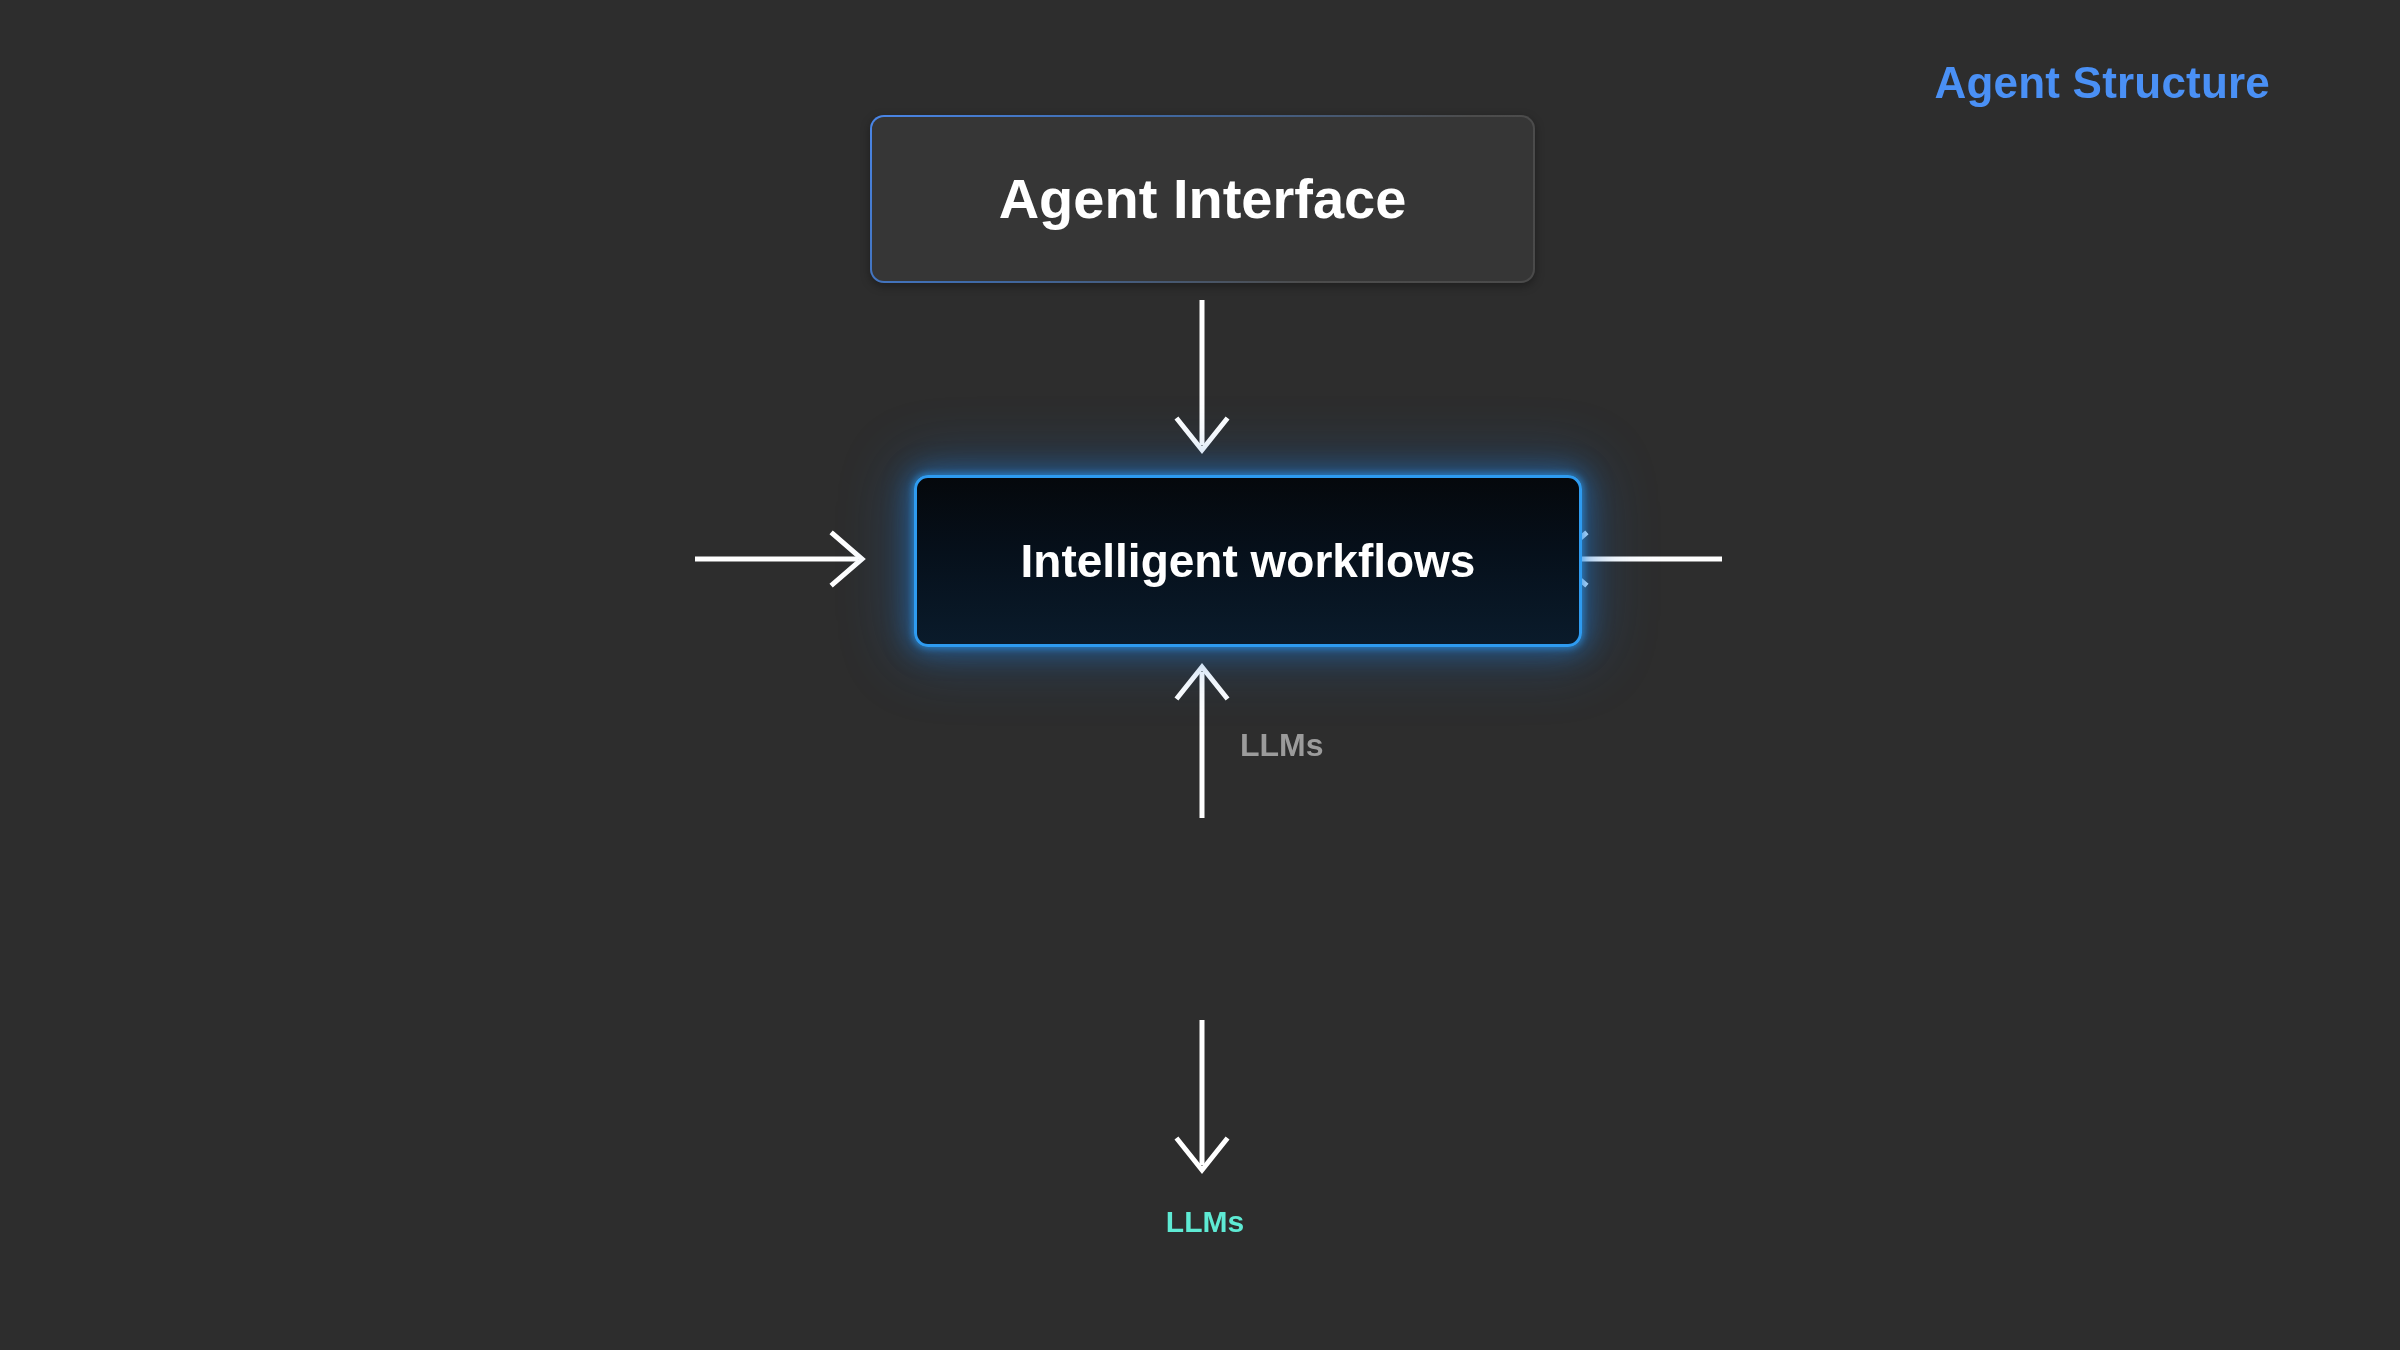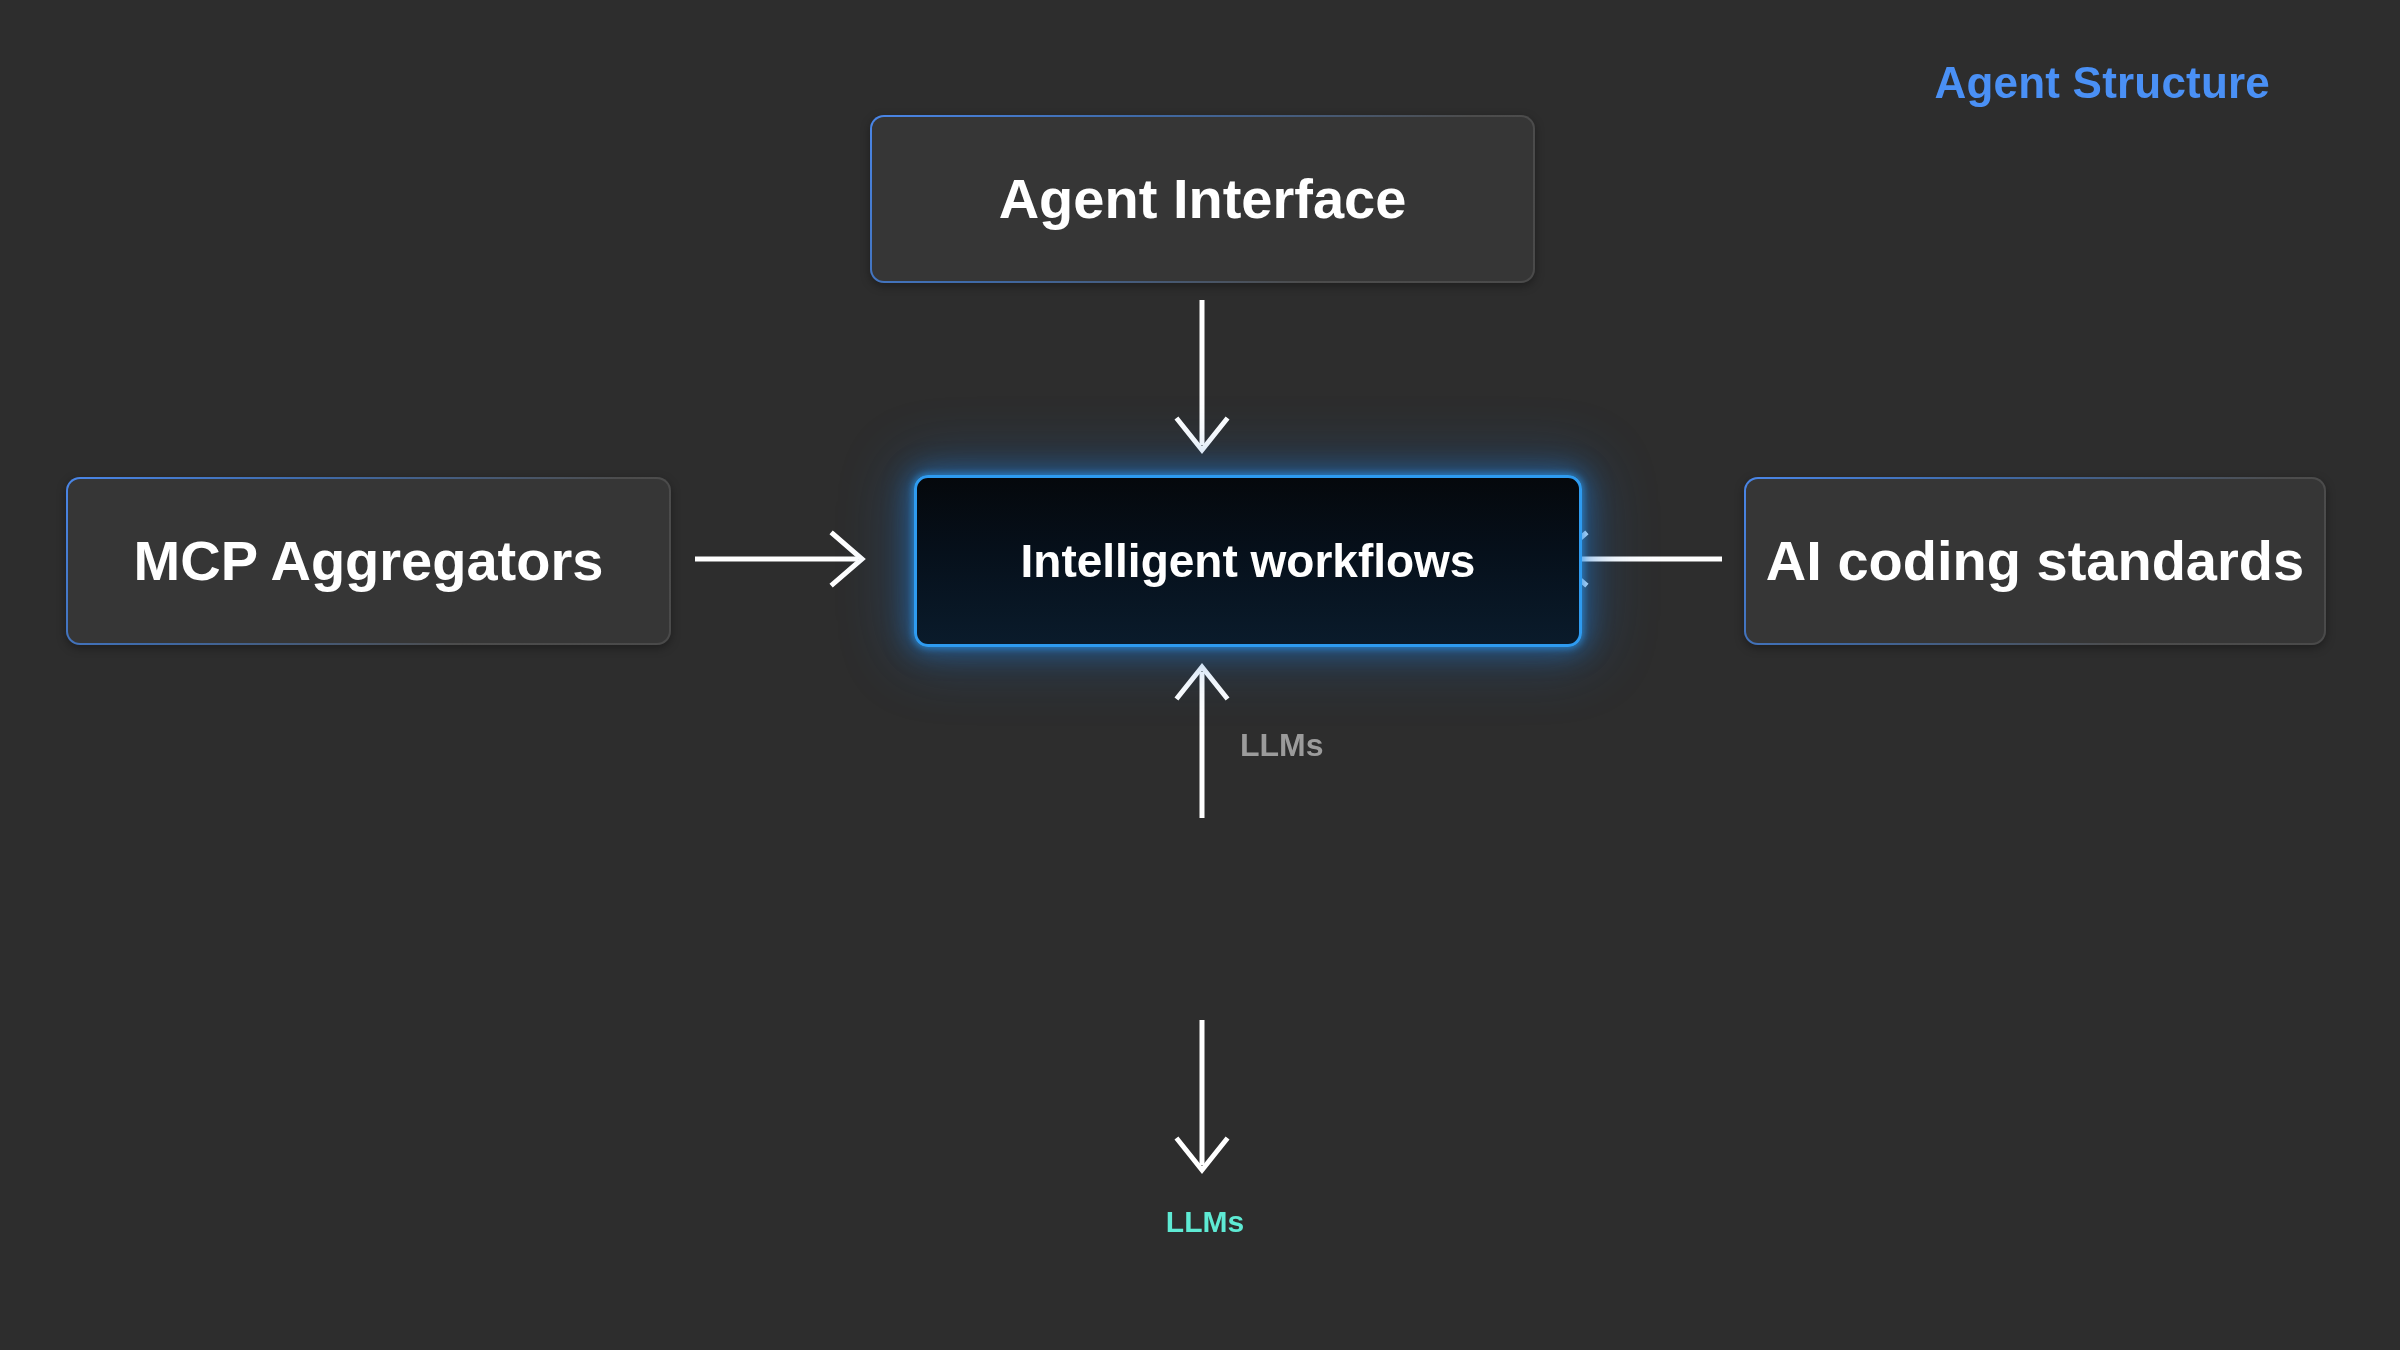--- a/index.html
+++ b/index.html
@@ -131,31 +131,25 @@
     <g>
       <line x1="1202" y1="1020" x2="1202" y2="1165" stroke="#ffffff" stroke-width="5"></line>
       <polyline points="1178,1140 1202,1170 1226,1140" fill="none" stroke="#ffffff" stroke-width="5" stroke-linecap="square" stroke-linejoin="miter"></polyline>
     </g>
   </svg>
 
   <div class="node plain" style="left:870px; top:115px; width:665px; height:168px;">
     <span class="node-label">Agent Interface</span>
   </div>
 
-  <div class="node plain" style="left:66px; top:477px; width:605px; height:168px;">
-    <span class="node-label">MCP Aggregators</span>
-  </div>
 
   <div class="node highlight" style="left:870px; top:475px; width:668px; height:172px;margin-left:44px;">
     <span class="node-label">Intelligent workflows</span>
   </div>
 
-  <div class="node plain" style="left:1744px; top:477px; width:582px; height:168px;">
-    <span class="node-label">AI coding standards</span>
-  </div>
 
 
   <div class="text-node" style="left:1205px; top:1205px;">LLMs</div>
 
   <div class="edge-label" style="left:1240px; top:727px;">LLMs</div>
 
 
 </div>
 
 </body></html>

